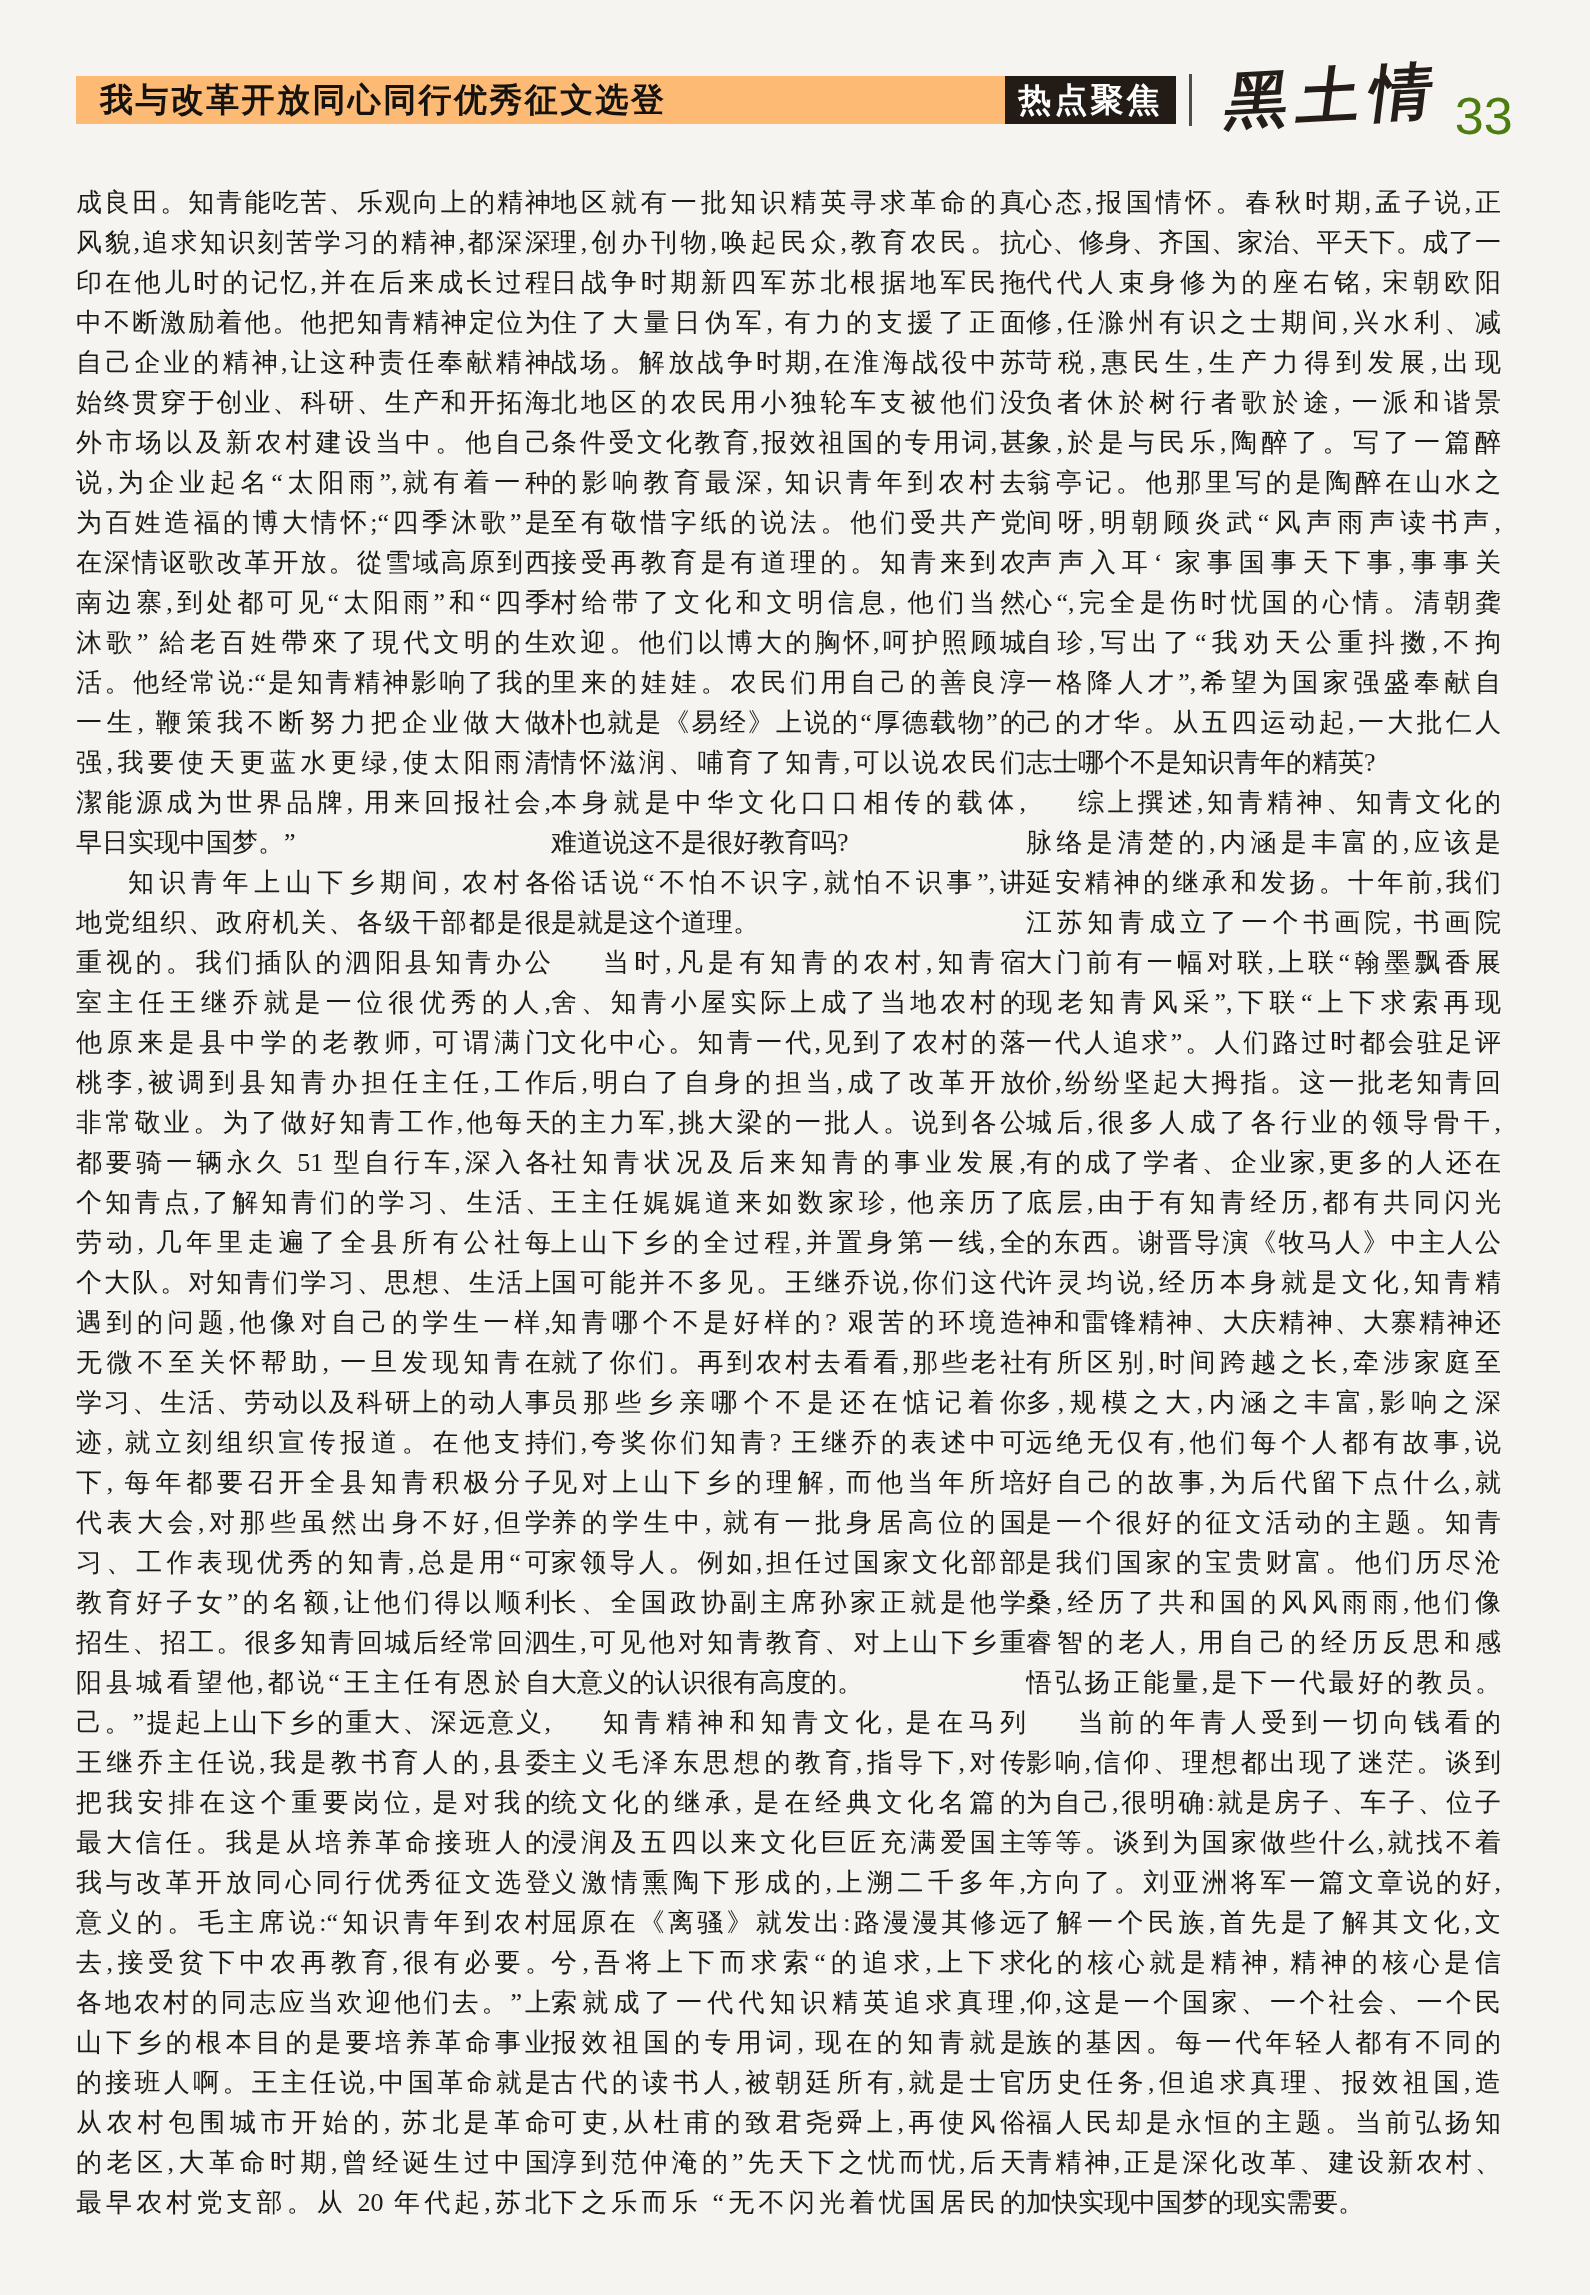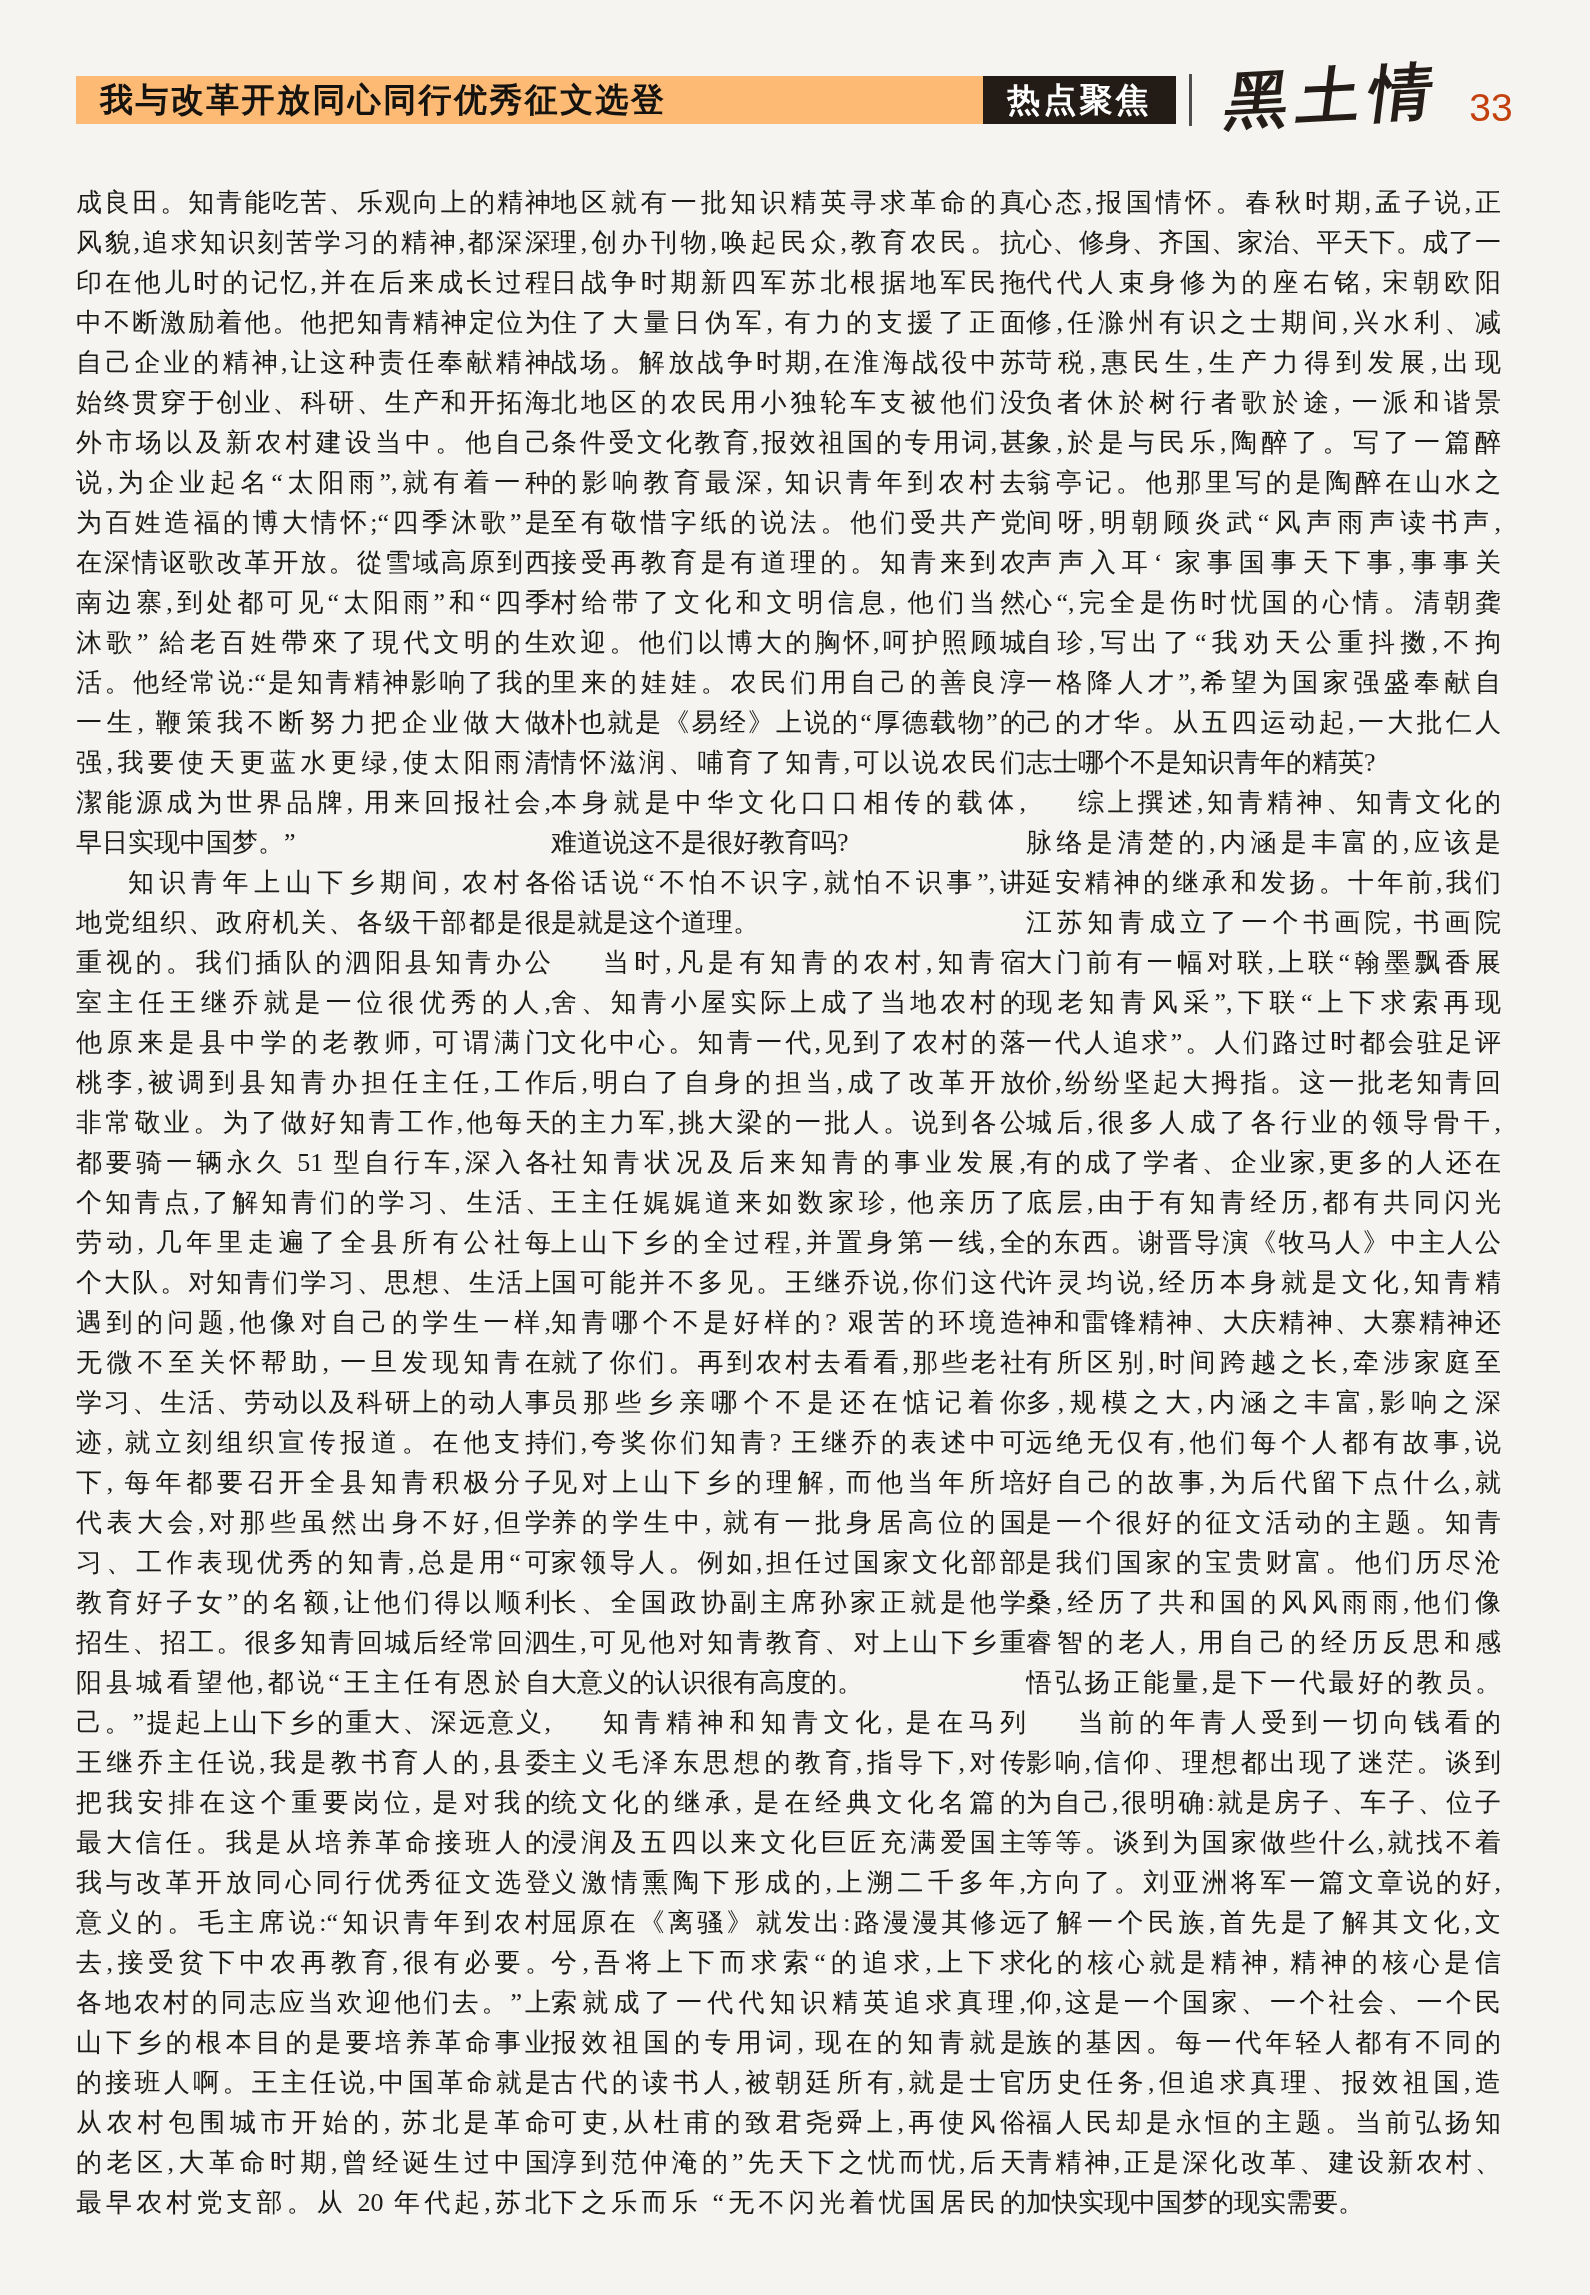--- a/index.html
+++ b/index.html
@@ -28,42 +28,42 @@
     color: #151310;
     white-space: nowrap; overflow: hidden;
   }
   .badge {
     background: #231b15;
     color: #ffffff;
     font-family: "Liberation Sans", sans-serif;
     font-weight: bold;
     font-size: 33px;
     line-height: 48px;
-    padding: 0 24px;
+    padding: 0 13px;
     letter-spacing: 3.2px;
     white-space: nowrap;
     text-align: center;
   }
   .hdr-divider {
     position: absolute; left: 1113px; top: -1.6px;
     width: 3.2px; height: 52px; background: #4d4d4d;
   }
   .logo {
     position: absolute; left: 1151px; top: -22px;
     font-size: 62px; font-weight: bold;
     font-family: "DejaVu Serif", serif;
     transform: skewX(-10deg) rotate(-3deg);
     letter-spacing: 9.5px;
     color: #241d18;
     white-space: nowrap;
   }
   .page-number {
     position: absolute; right: 6.4px; top: 9.5px;
     font-family: "Liberation Sans", sans-serif;
-    font-size: 39px; color: #c2410c;
+    font-size: 52px; color: #4d7c0f;
   }
 
   
   .columns {
     position: absolute; left: 76px; top: 167px;
     display: flex;  margin-top: 16px;
   }
   .column { width: 475px; }
   .line {
     height: 40px; line-height: 40px;

